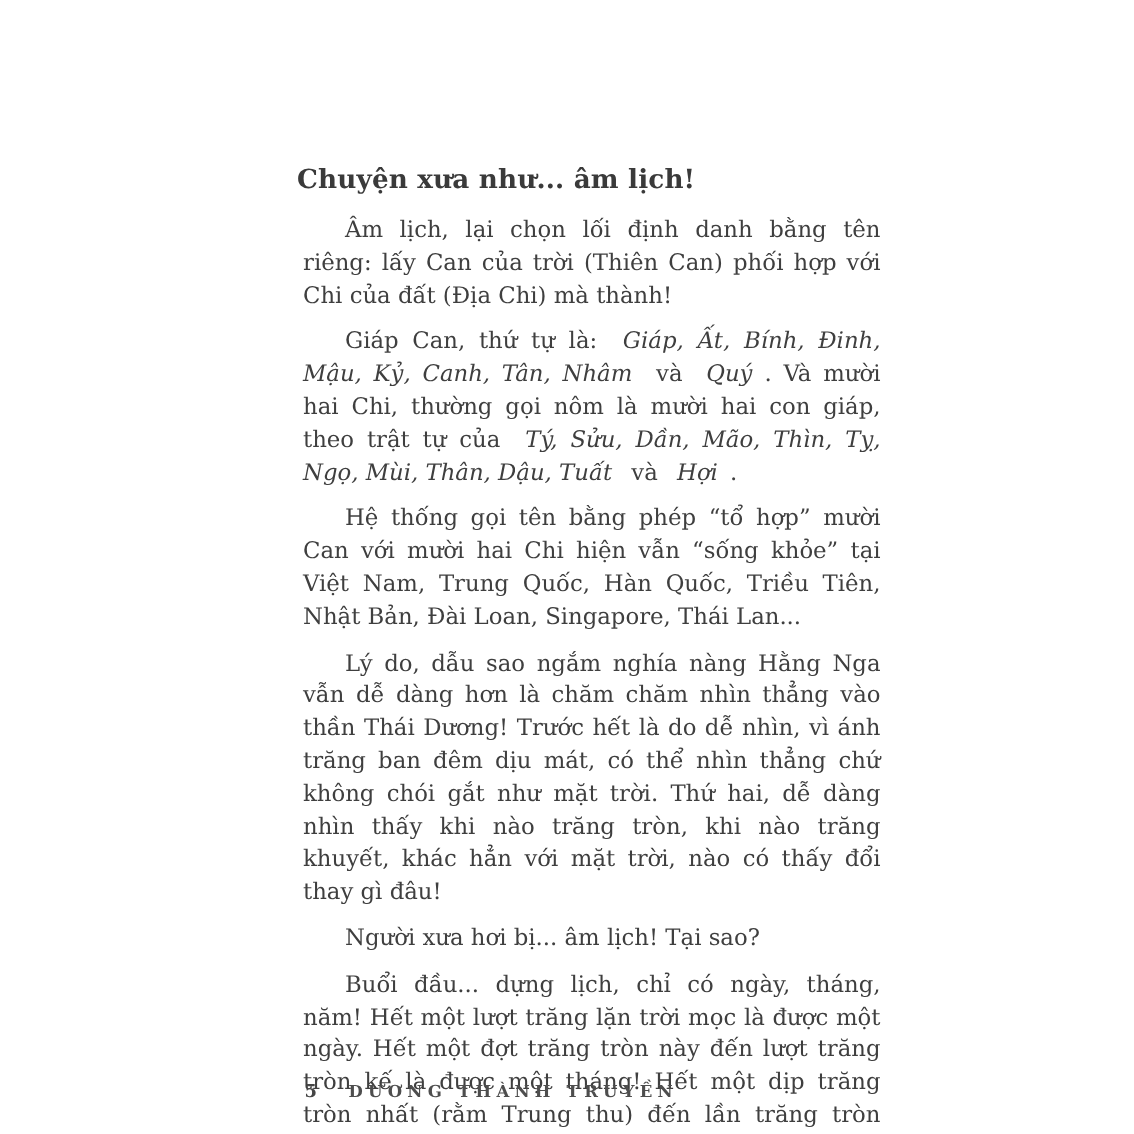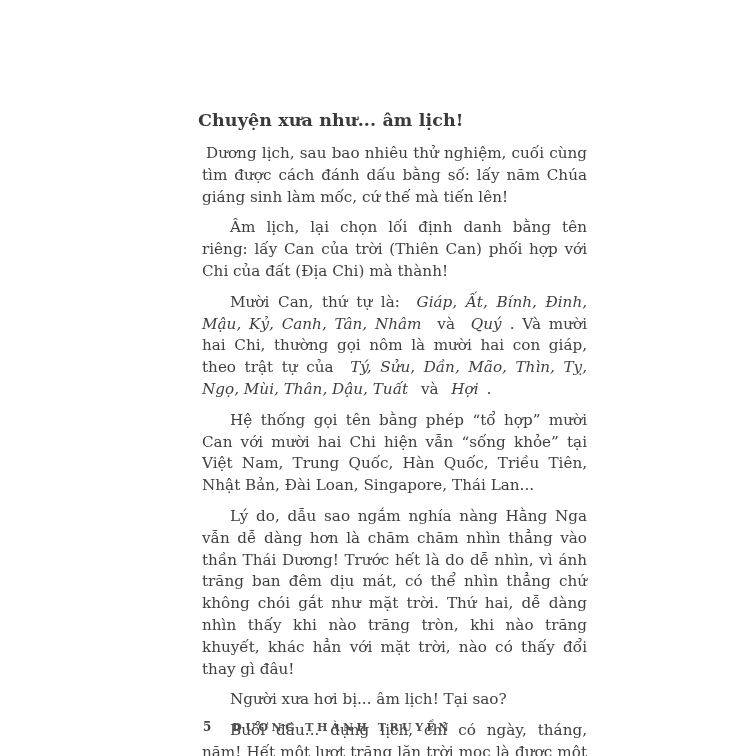--- a/index.html
+++ b/index.html
@@ -56,23 +56,22 @@
     text-align: right;
   }
 </style>
 </head>
 <body>
 
 <div class="page">
   <div class="content">
     <h1 class="chapter-title">Chuyện xưa như... âm lịch!</h1>
     <div class="body-text">
-        <p class="para"><span>Dương lịch, sau bao nhiêu thử nghiệm, cuối cùng tìm được cách đánh dấu bằng số: lấy năm Chúa giáng sinh làm mốc, cứ thế mà tiến lên!</span></p>
         <p class="para indent"><span>Âm lịch, lại chọn lối định danh bằng tên riêng: lấy Can của trời (Thiên Can) phối hợp với Chi của đất (Địa Chi) mà thành!</span></p>
-        <p class="para indent"><span>Mười Can, thứ tự là: </span><em>Giáp, Ất, Bính, Đinh, Mậu, Kỷ, Canh, Tân, Nhâm</em><span> và </span><em>Quý</em><span>. Và mười hai Chi, thường gọi nôm là mười hai con giáp, theo trật tự của </span><em>Tý, Sửu, Dần, Mão, Thìn, Tỵ, Ngọ, Mùi, Thân, Dậu, Tuất</em><span> và </span><em>Hợi</em><span>.</span></p>
+        <p class="para indent"><span>Giáp Can, thứ tự là: </span><em>Giáp, Ất, Bính, Đinh, Mậu, Kỷ, Canh, Tân, Nhâm</em><span> và </span><em>Quý</em><span>. Và mười hai Chi, thường gọi nôm là mười hai con giáp, theo trật tự của </span><em>Tý, Sửu, Dần, Mão, Thìn, Tỵ, Ngọ, Mùi, Thân, Dậu, Tuất</em><span> và </span><em>Hợi</em><span>.</span></p>
         <p class="para indent"><span>Hệ thống gọi tên bằng phép “tổ hợp” mười Can với mười hai Chi hiện vẫn “sống khỏe” tại Việt Nam, Trung Quốc, Hàn Quốc, Triều Tiên, Nhật Bản, Đài Loan, Singapore, Thái Lan...</span></p>
         <p class="para indent"><span>Lý do, dẫu sao ngắm nghía nàng Hằng Nga vẫn dễ dàng hơn là chăm chăm nhìn thẳng vào thần Thái Dương! Trước hết là do dễ nhìn, vì ánh trăng ban đêm dịu mát, có thể nhìn thẳng chứ không chói gắt như mặt trời. Thứ hai, dễ dàng nhìn thấy khi nào trăng tròn, khi nào trăng khuyết, khác hẳn với mặt trời, nào có thấy đổi thay gì đâu!</span></p>
         <p class="para indent"><span>Người xưa hơi bị... âm lịch! Tại sao?</span></p>
         <p class="para indent"><span>Buổi đầu... dựng lịch, chỉ có ngày, tháng, năm! Hết một lượt trăng lặn trời mọc là được một ngày. Hết một đợt trăng tròn này đến lượt trăng tròn kế là được một tháng! Hết một dịp trăng tròn nhất (rằm Trung thu) đến lần trăng tròn nhất tiếp theo là được một năm! Có chút rắc rối, khi cứ khoảng chừng hai năm liền thì tháng có trăng tròn nhất lại... kéo dài thêm một tháng.</span></p>
       </div>
   </div>
 
   <div class="footer">
     <span class="page-number">5</span>
     <span class="author-name">DƯƠNG THÀNH TRUYỀN</span>

